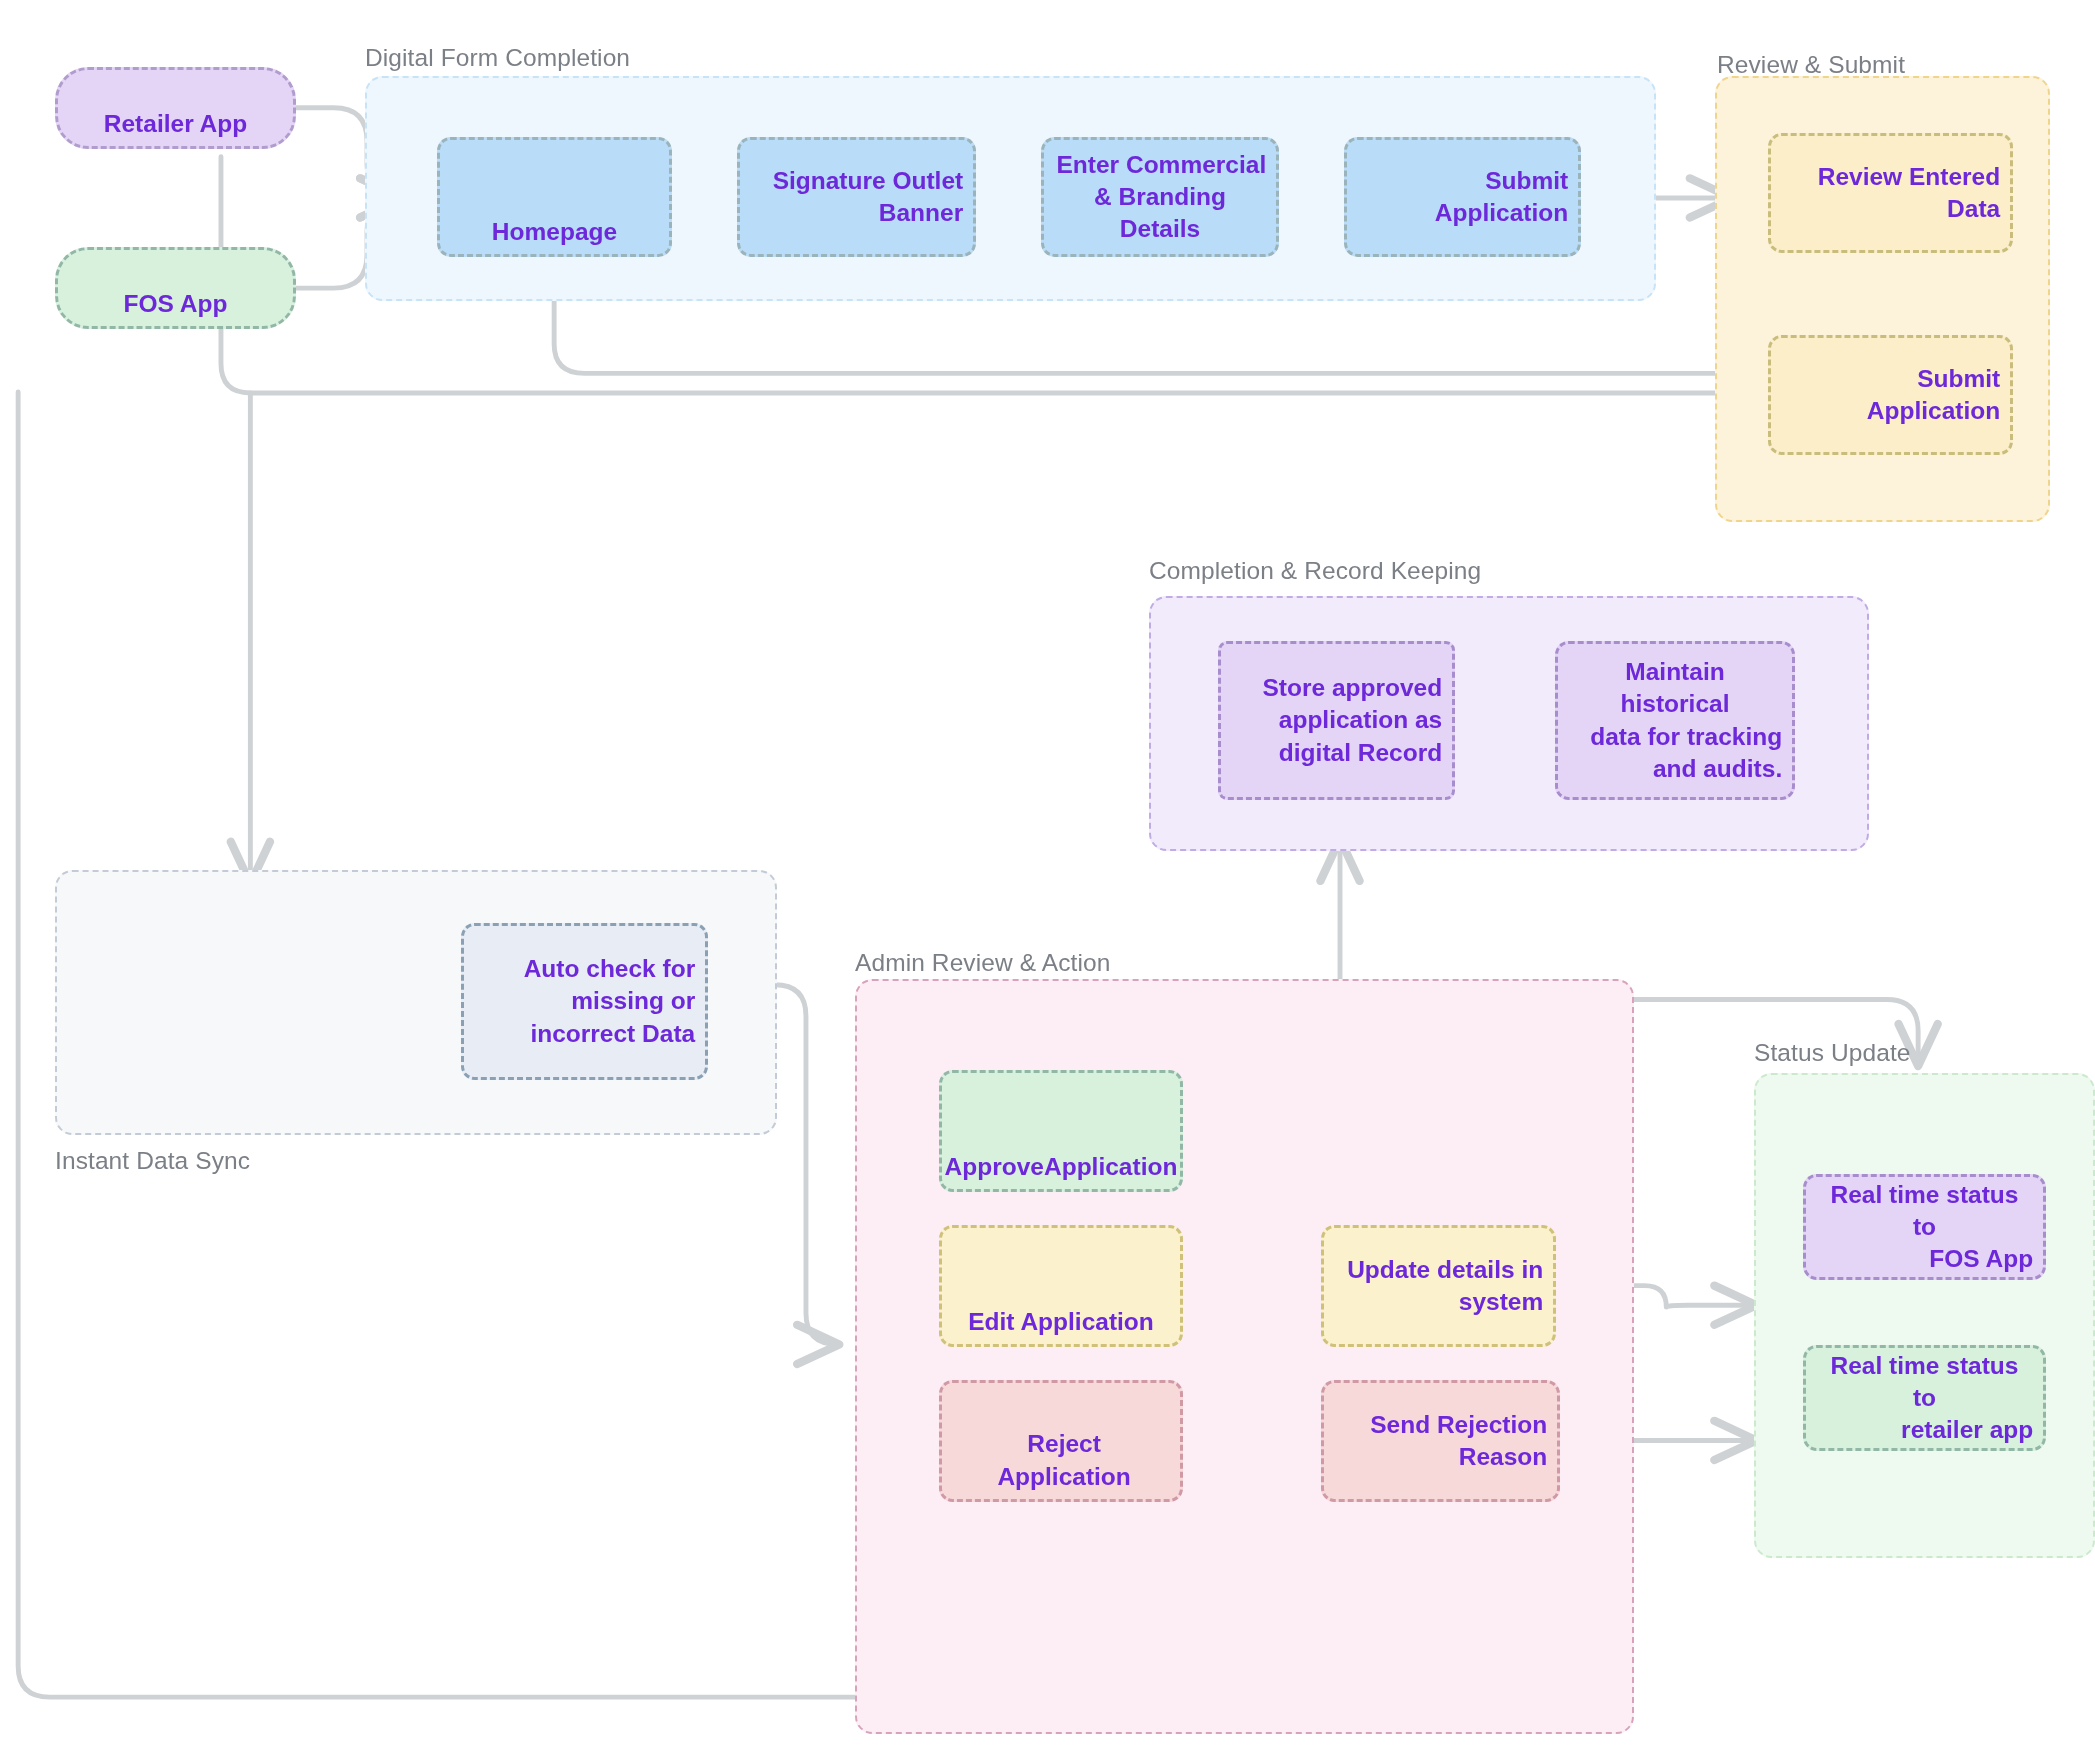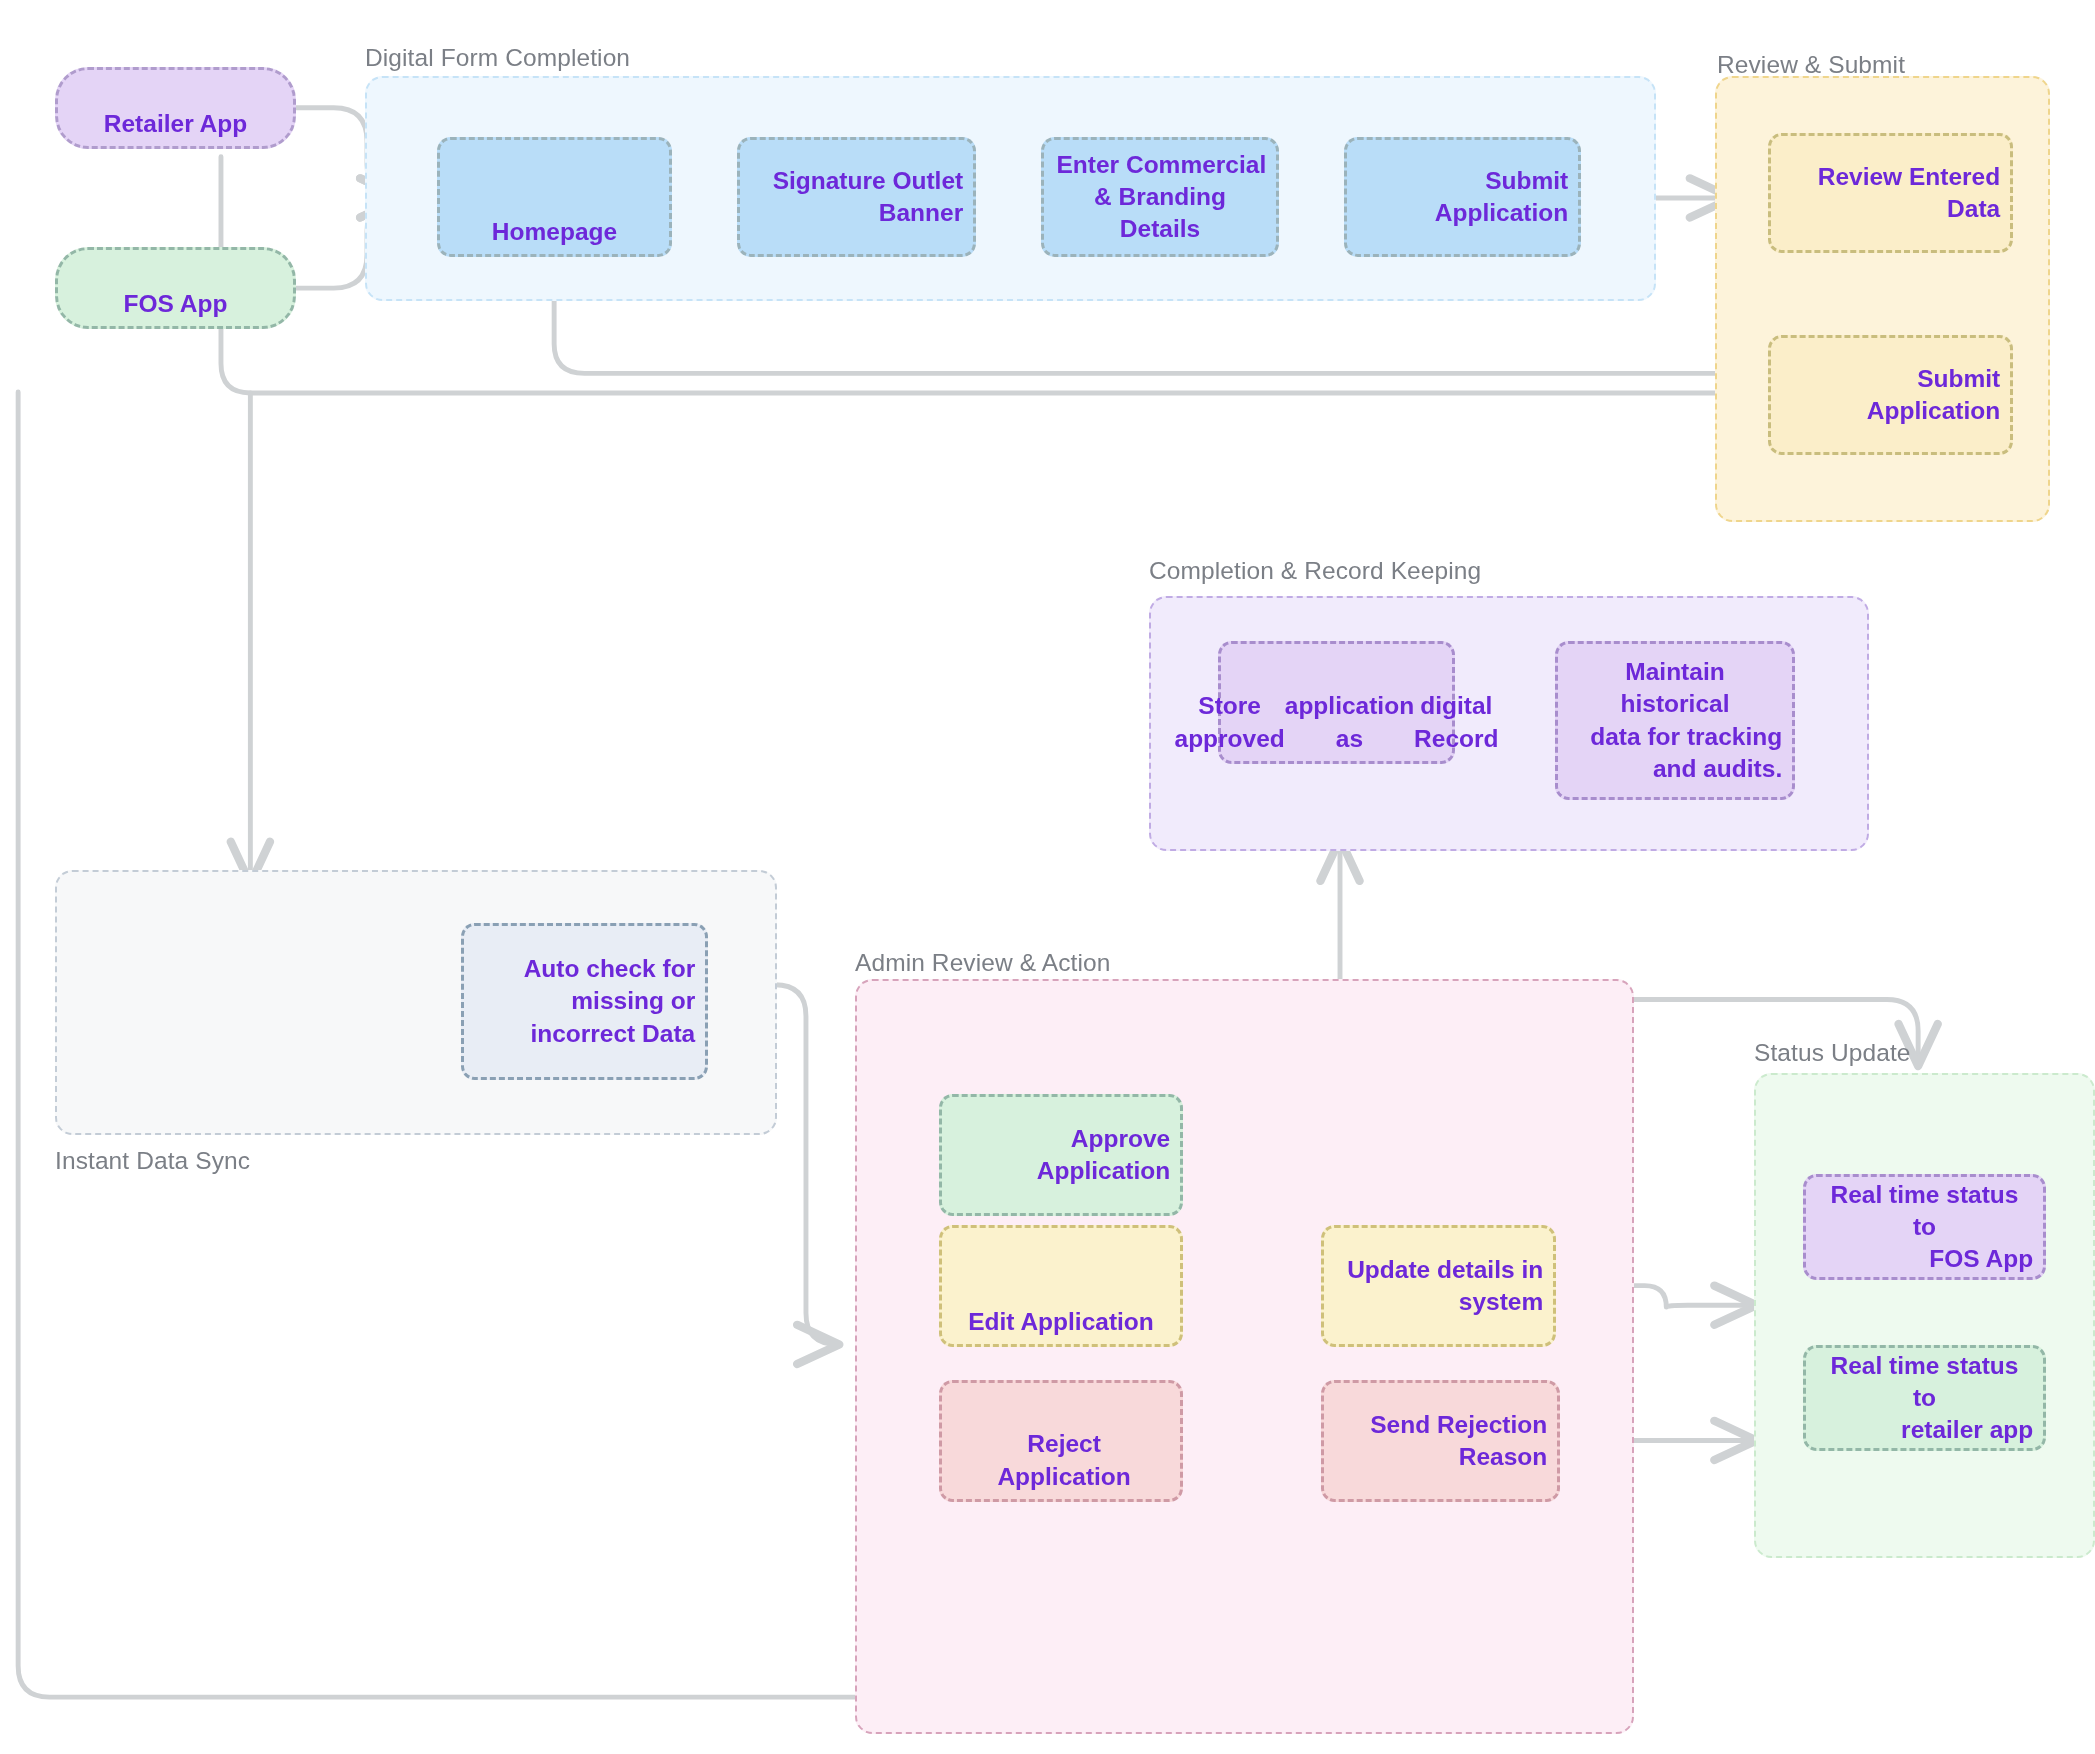--- a/index.html
+++ b/index.html
@@ -130,38 +130,38 @@
 
   <div class="node n-cream" style="left:1768px;top:133px;width:245px;height:120px;flex-direction:column;">
     <span>Review Entered</span>
     <span>Data</span>
   </div>
   <div class="node n-cream" style="left:1768px;top:335px;width:245px;height:120px;flex-direction:column;">
     <span>Submit</span>
     <span>Application</span>
   </div>
 
-  <div class="node n-violet" style="left:1218px;top:641px;width:237px;height:123px;flex-direction:row;">
+  <div class="node n-violet" style="left:1218px;top:641px;width:237px;height:159px;flex-direction:column;border-radius:9px;">
     <span>Store approved</span>
     <span>application as</span>
     <span>digital Record</span>
   </div>
   <div class="node n-violet" style="left:1555px;top:641px;width:240px;height:159px;flex-direction:column;">
     <span>Maintain historical</span>
     <span>data for tracking</span>
     <span>and audits.</span>
   </div>
 
   <div class="node n-grayblue" style="left:461px;top:923px;width:247px;height:157px;flex-direction:column;">
     <span>Auto check for</span>
     <span>missing or</span>
     <span>incorrect Data</span>
   </div>
 
-  <div class="node n-green" style="left:939px;top:1070px;width:244px;height:122px;flex-direction:column;margin-top:24px;">
+  <div class="node n-green" style="left:939px;top:1070px;width:244px;height:122px;flex-direction:row;">
     <span>Approve</span>
     <span>Application</span>
   </div>
   <div class="node n-yellow" style="left:939px;top:1225px;width:244px;height:122px;">
     <span>Edit Application</span>
   </div>
   <div class="node n-yellow" style="left:1321px;top:1225px;width:235px;height:122px;flex-direction:column;">
     <span>Update details in</span>
     <span>system</span>
   </div>

